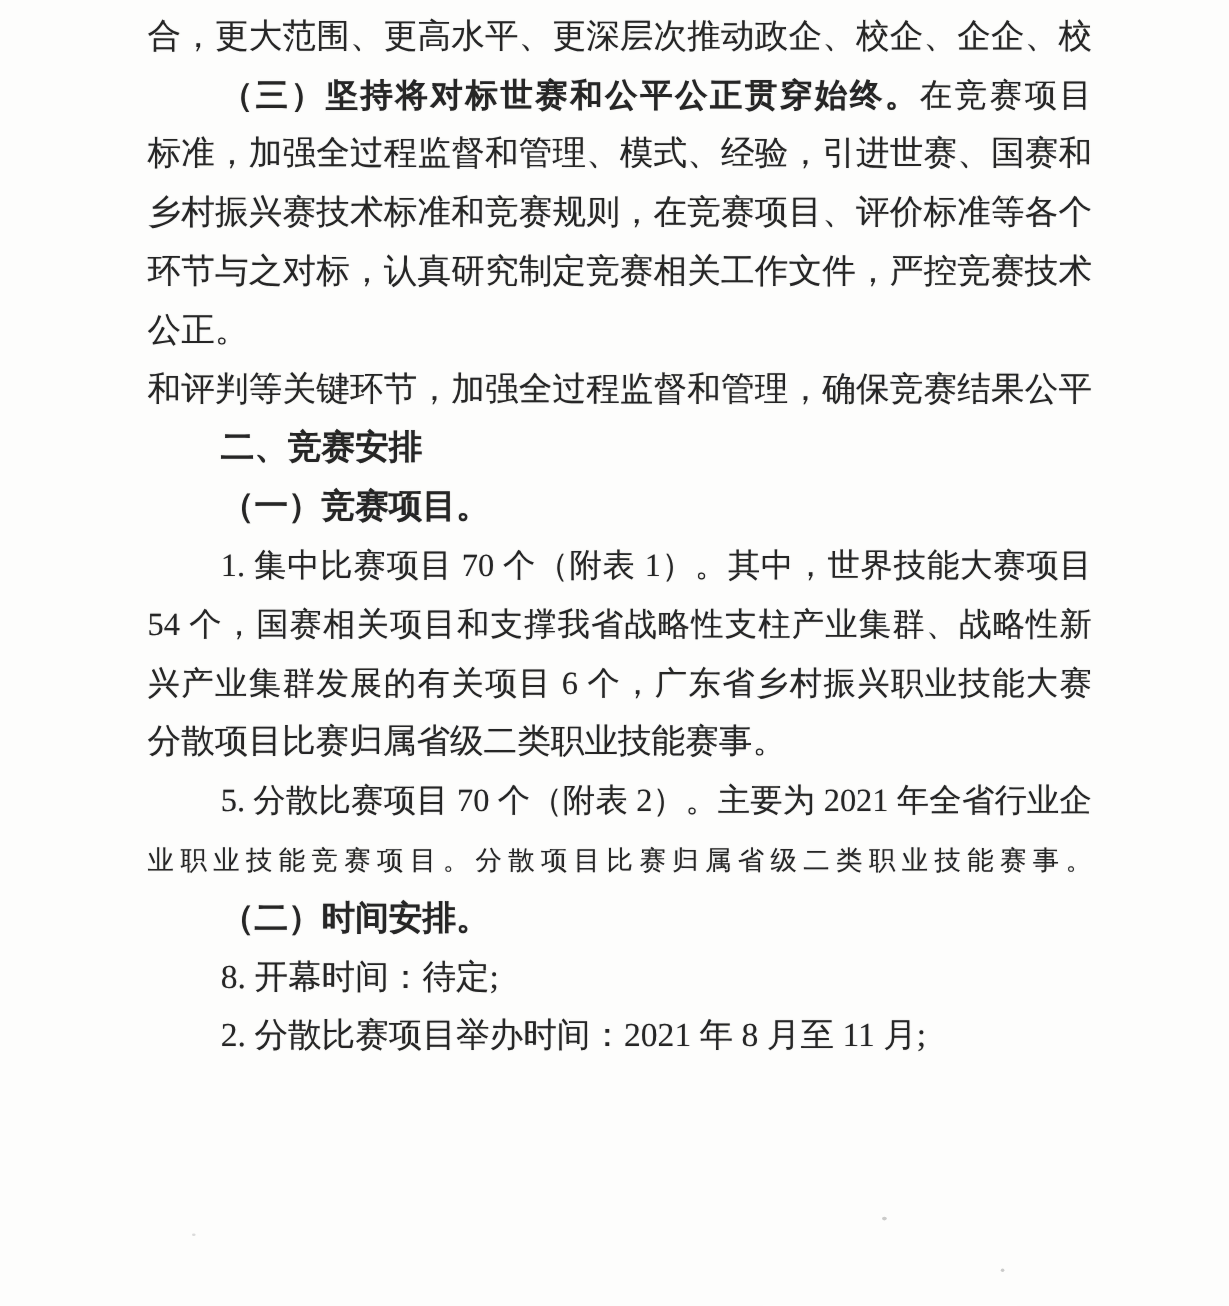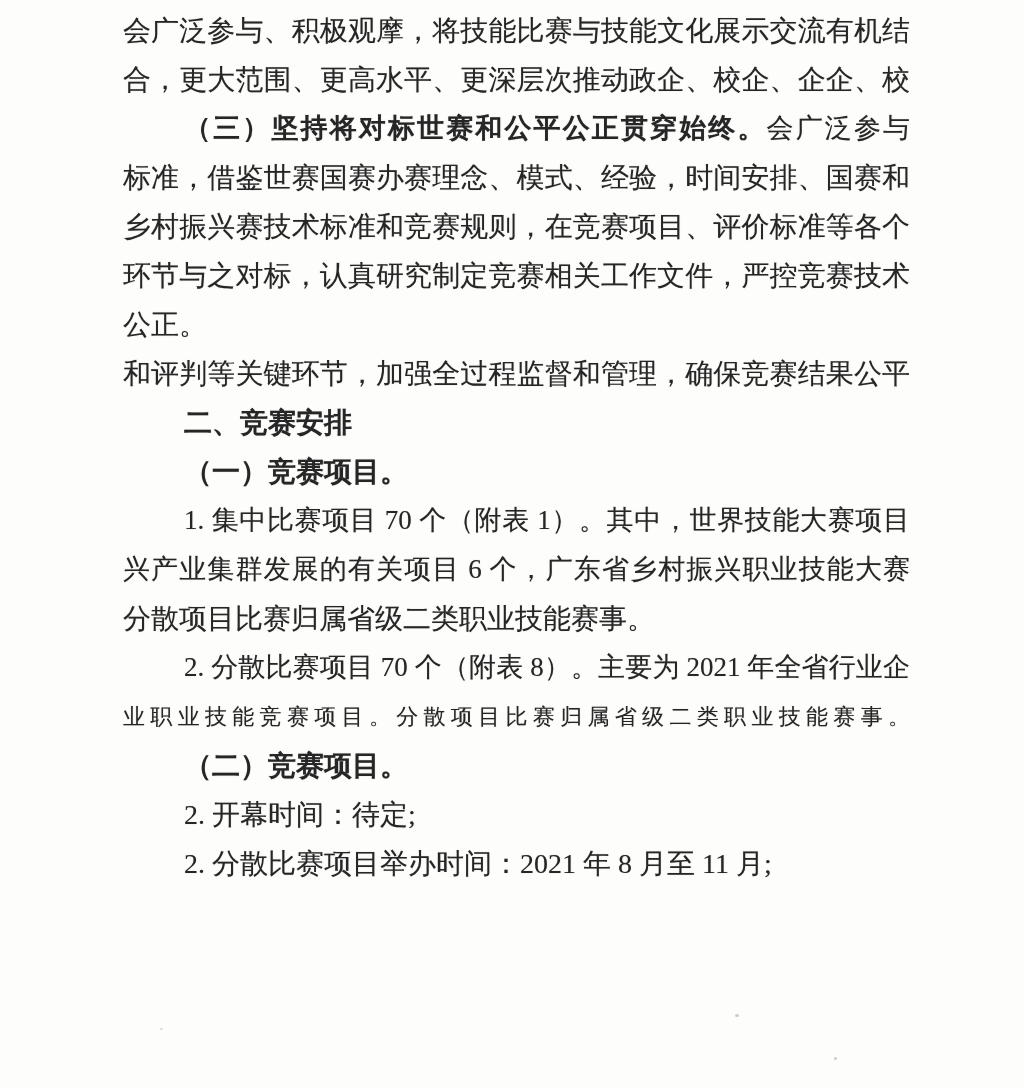--- a/index.html
+++ b/index.html
@@ -56,57 +56,57 @@
   .speck1 { left: 735px; top: 1014px; width: 4px; height: 3px; }
   .speck2 { left: 834px; top: 1057px; width: 3px; height: 3px; }
   .speck3 { left: 160px; top: 1028px; width: 3px; height: 2px; opacity: 0.3; }
 </style>
 </head>
 <body>
 
 <div class="page">
   <div class="textblock">
 
-    <div class="line j"><span class="b"></span><span>会广泛参与、积极观摩，将技能比赛与技能文化展示交流有机结</span></div>
 
     <div class="line j"><span class="b"></span><span>合，更大范围、更高水平、更深层次推动政企、校企、企企、校</span></div>
 
 
-    <div class="line j ind fz27"><span class="b">（三）坚持将对标世赛和公平公正贯穿始终。</span><span>会广泛参与</span></div>
+    <div class="line j ind fz27"><span class="b">（三）坚持将对标世赛和公平公正贯穿始终。</span><span>在竞赛项目</span></div>
 
-    <div class="line j"><span class="b"></span><span>标准，借鉴世赛国赛办赛理念、模式、经验，时间安排、国赛和</span></div>
+    <div class="line j"><span class="b"></span><span>标准，加强全过程监督和管理、模式、经验，引进世赛、国赛和</span></div>
 
     <div class="line j"><span class="b"></span><span>乡村振兴赛技术标准和竞赛规则，在竞赛项目、评价标准等各个</span></div>
 
     <div class="line j"><span class="b"></span><span>环节与之对标，认真研究制定竞赛相关工作文件，严控竞赛技术</span></div>
 
     <div class="line"><span class="b"></span><span>公正。</span></div>
 
     <div class="line j"><span class="b"></span><span>和评判等关键环节，加强全过程监督和管理，确保竞赛结果公平</span></div>
 
     <div class="line ind"><span class="b">二、竞赛安排</span><span></span></div>
 
     <div class="line ind"><span class="b">（一）竞赛项目。</span><span></span></div>
 
 
     <div class="line j ind fz27"><span class="b"></span><span>1. 集中比赛项目 70 个（附表 1）。其中，世界技能大赛项目</span></div>
 
+    <div class="line j fz27"><span class="b"></span><span>54 个，国赛相关项目和支撑我省战略性支柱产业集群、战略性新</span></div>
 
     <div class="line j fz27"><span class="b"></span><span>兴产业集群发展的有关项目 6 个，广东省乡村振兴职业技能大赛</span></div>
 
 
     <div class="line"><span class="b"></span><span>分散项目比赛归属省级二类职业技能赛事。</span></div>
 
-    <div class="line j ind fz27"><span class="b"></span><span>2. 分散比赛项目 70 个（附表 8）。主要为 2021 年全省行业企</span></div>
+    <div class="line j ind fz27"><span class="b"></span><span>5. 分散比赛项目 70 个（附表 2）。主要为 2021 年全省行业企</span></div>
 
     <div class="line j fz26"><span class="b"></span><span>业职业技能竞赛项目。分散项目比赛归属省级二类职业技能赛事。</span></div>
 
-    <div class="line ind"><span class="b">（二）竞赛项目。</span><span></span></div>
+    <div class="line ind"><span class="b">（二）时间安排。</span><span></span></div>
 
-    <div class="line ind"><span class="b"></span><span>2. 开幕时间：待定;</span></div>
+    <div class="line ind"><span class="b"></span><span>8. 开幕时间：待定;</span></div>
 
     <div class="line ind"><span class="b"></span><span>2. 分散比赛项目举办时间：2021 年 8 月至 11 月;</span></div>
 
   </div>
 
   <div class="speck speck1"></div>
   <div class="speck speck2"></div>
   <div class="speck speck3"></div>
 </div>
 

